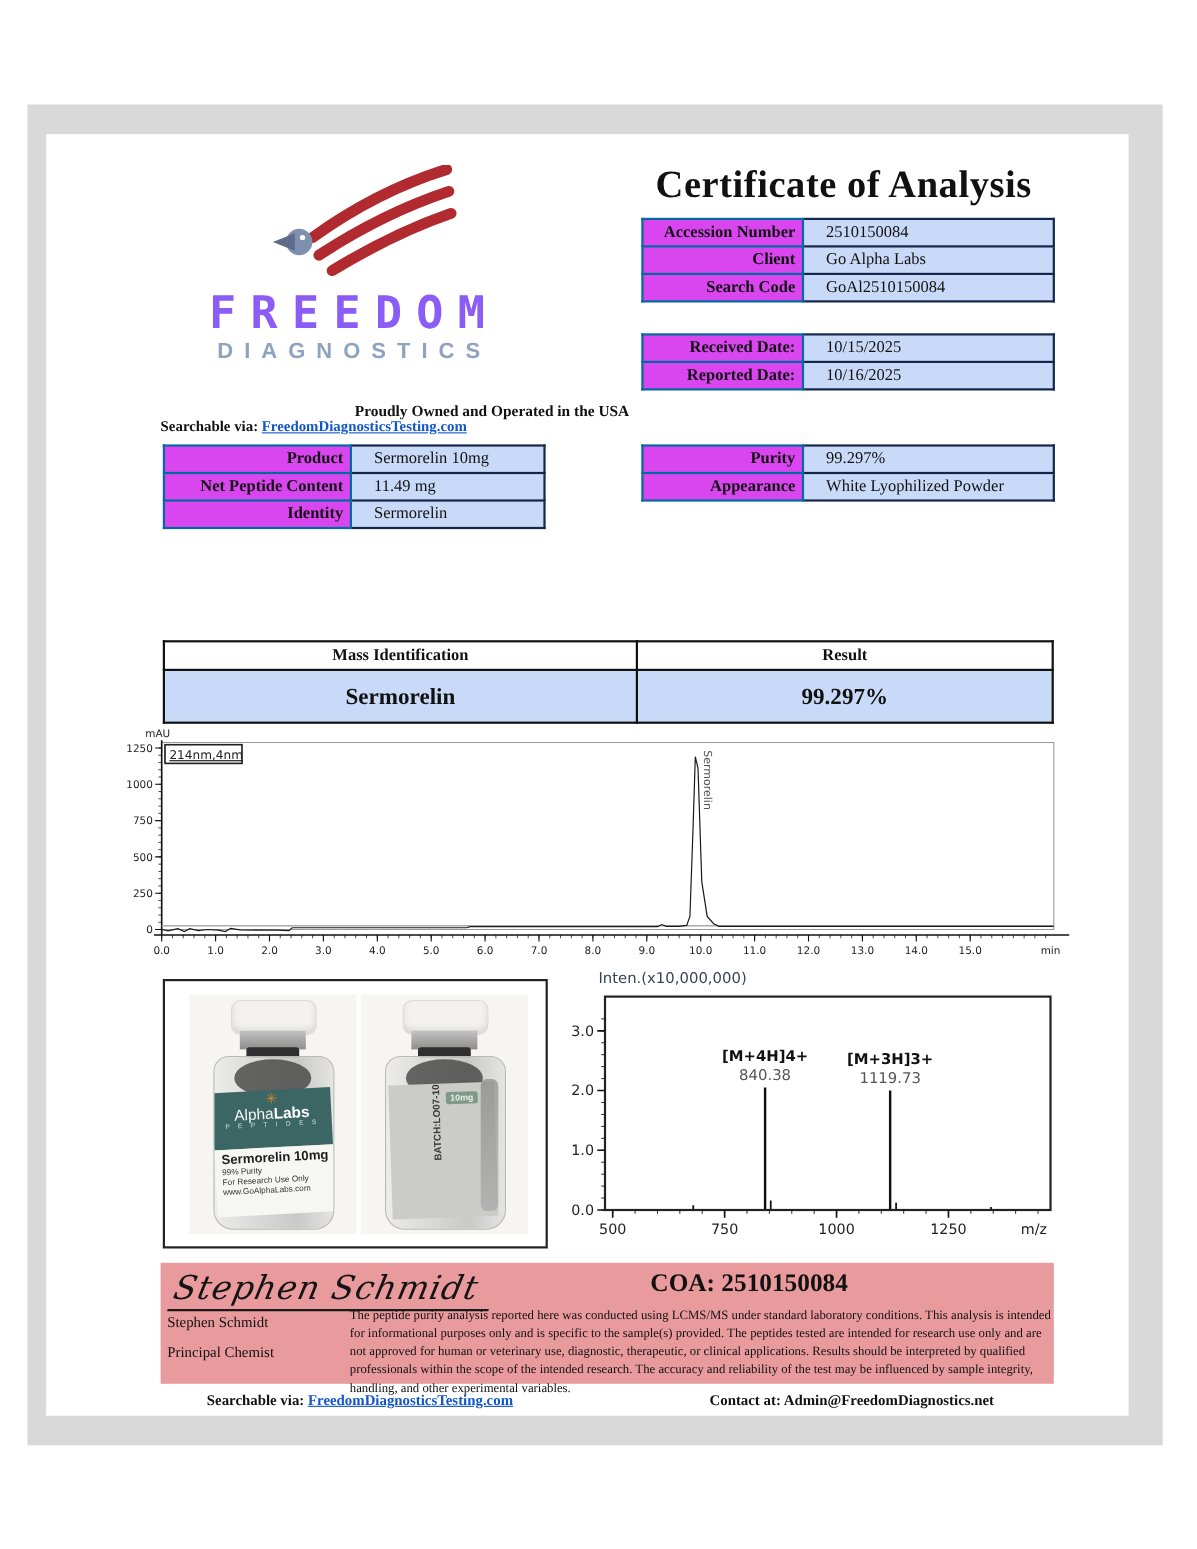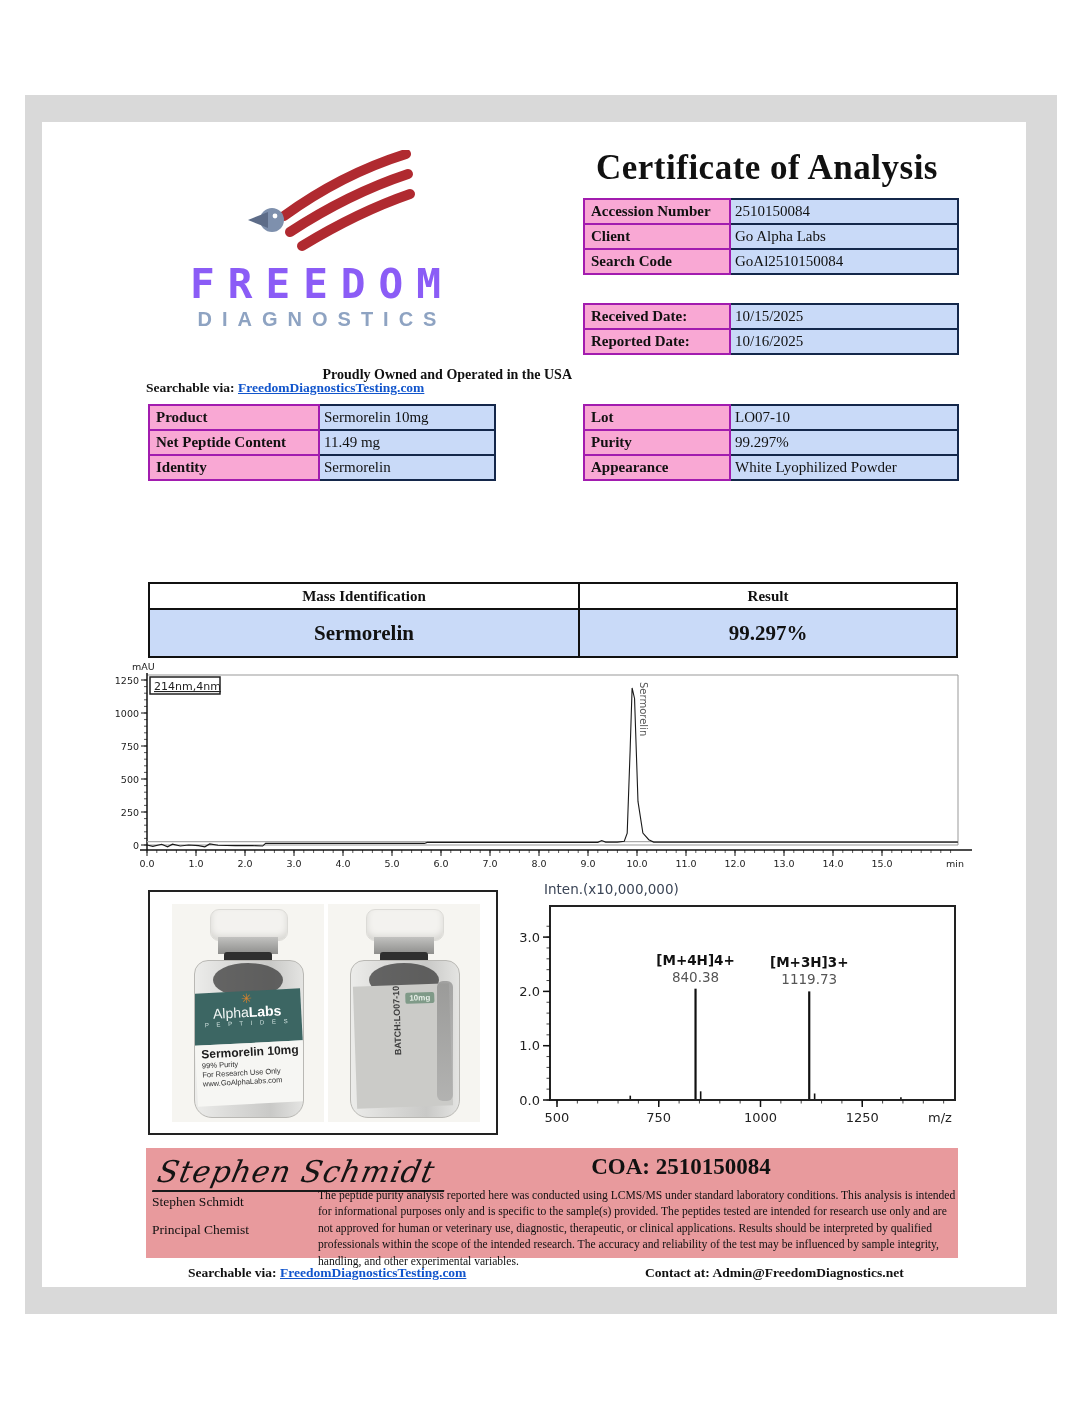--- a/index.html
+++ b/index.html
@@ -20,23 +20,23 @@
   .tagline{position:absolute;left:60px;top:233px;width:470px;text-align:right;
          font-weight:bold;font-size:14px;margin-top:12px;}
   .search-top{position:absolute;left:104px;top:258px;font-weight:bold;font-size:13.5px;}
   a.doc-link{color:#1155cc;text-decoration:underline;font-weight:bold;}
 
   .doc-title{position:absolute;left:500px;top:26px;width:450px;text-align:center;
          font-weight:bold;font-size:35px;letter-spacing:0.5px;}
 
   
   table.doc-table{border-collapse:collapse;table-layout:fixed;font-size:15px;position:absolute;}
-  table.doc-table th{background:#f9a8d4;text-align:left;font-weight:bold;
-         border:2px solid #a21caf;padding:1px 6px;height:21px;}
-  table.doc-table td{background:#c9daf8;border:2px solid #14274a;padding:1px 4px;height:21px;}
+  table.doc-table th{background:#d946ef;text-align:right;font-weight:bold;
+         border:2px solid #0369a1;padding:1px 6px;height:21px;}
+  table.doc-table td{background:#c9daf8;border:2px solid #14274a;padding:1px 20px;height:21px;}
   #info-table{left:541px;top:76px;width:376px;}
   #dates-table{left:541px;top:181px;width:376px;}
   #product-table{left:106px;top:282px;width:348px;}
   #lot-table{left:541px;top:282px;width:376px;}
 
   .banner{position:absolute;left:106px;top:385px;width:806px;height:45px;background:#e89a9d;
          border:2px solid #111;text-align:center;line-height:45px;font-weight:bold;font-size:15px;}
 
   #mass-table{left:106px;top:460px;width:810px;}
   #mass-table th{background:#ffffff;border:2px solid #111;text-align:center;font-size:15px;height:22px;}
@@ -181,24 +181,20 @@
           </tr>
     </tbody>
       </table>
 
     <table class="doc-table" id="lot-table">
       <colgroup>
           <col style="width:146px">
           <col>
         </colgroup>
       <tbody>
-          <tr>
-        <th>Lot</th>
-        <td>LO07-10</td>
-          </tr>
       <tr>
         <th>Purity</th>
         <td>99.297%</td>
           </tr>
       <tr>
         <th>Appearance</th>
         <td>White Lyophilized Powder</td>
           </tr>
     </tbody>
       </table>

